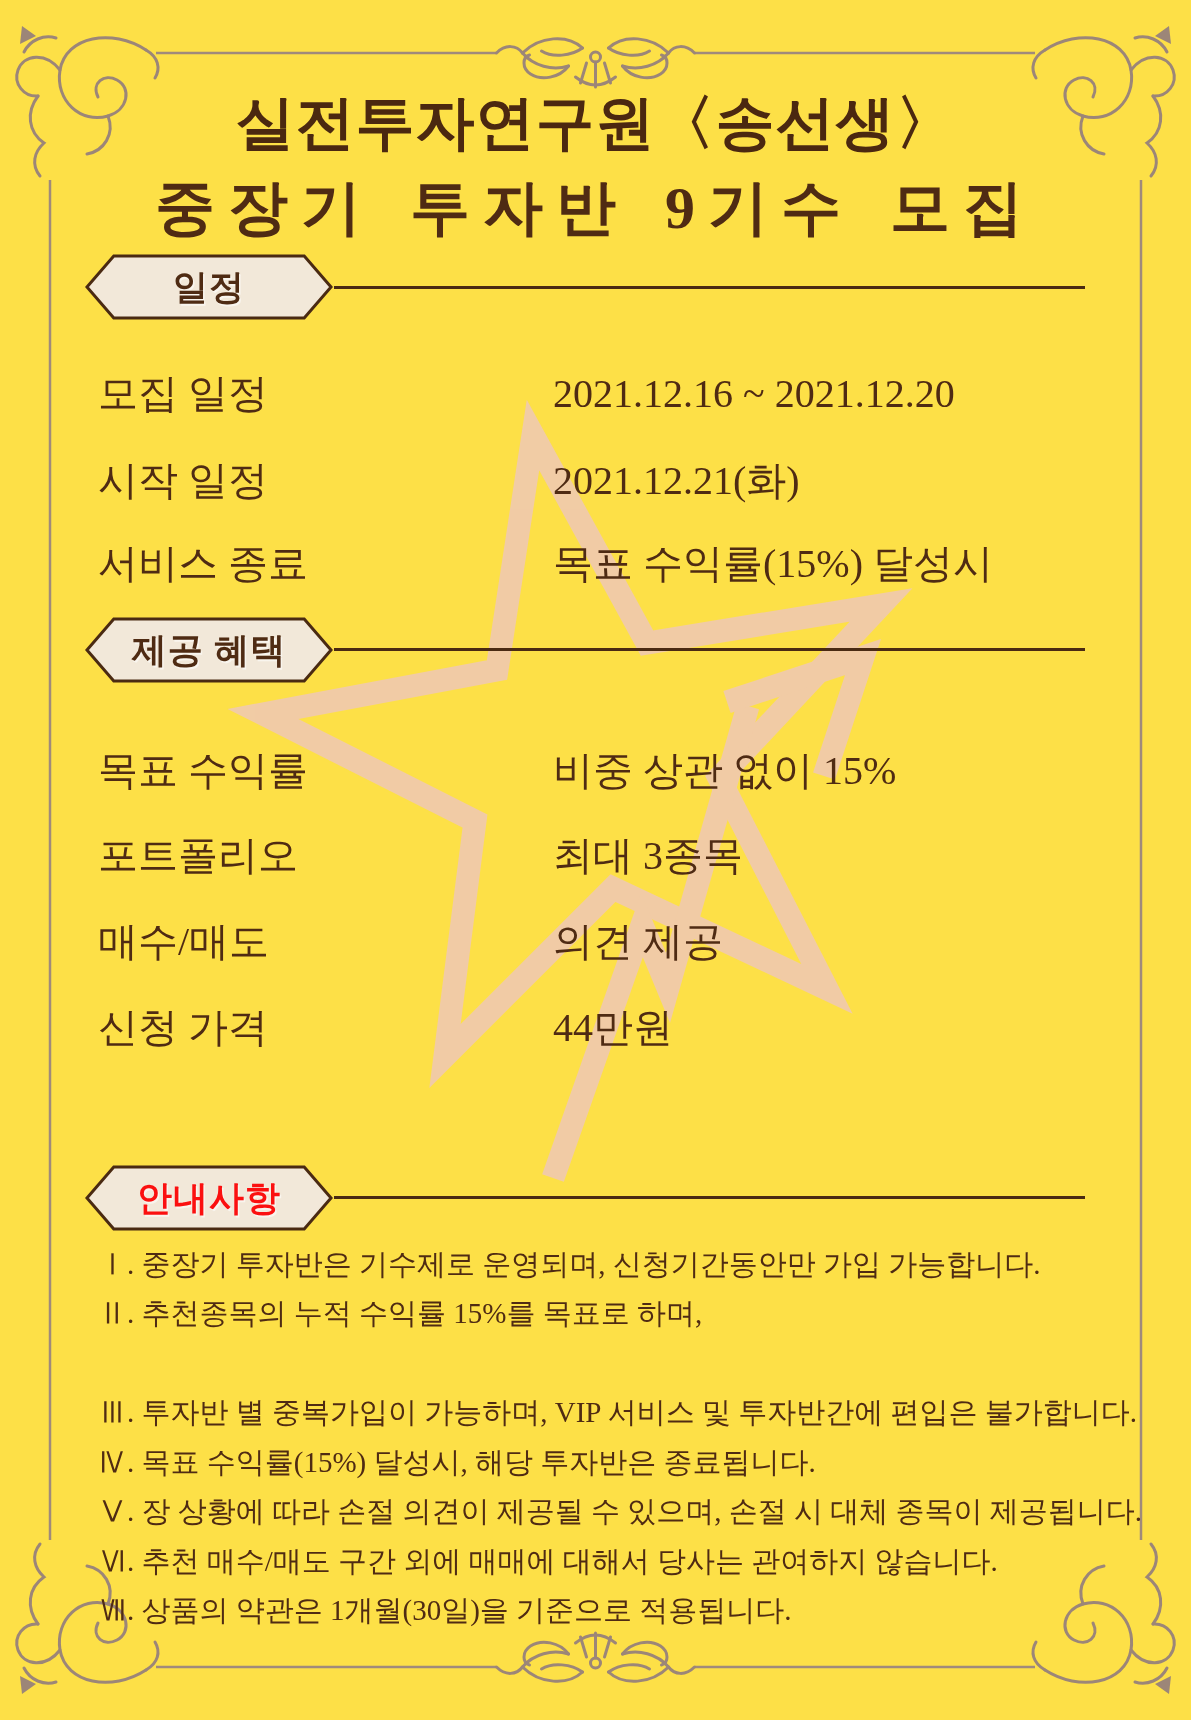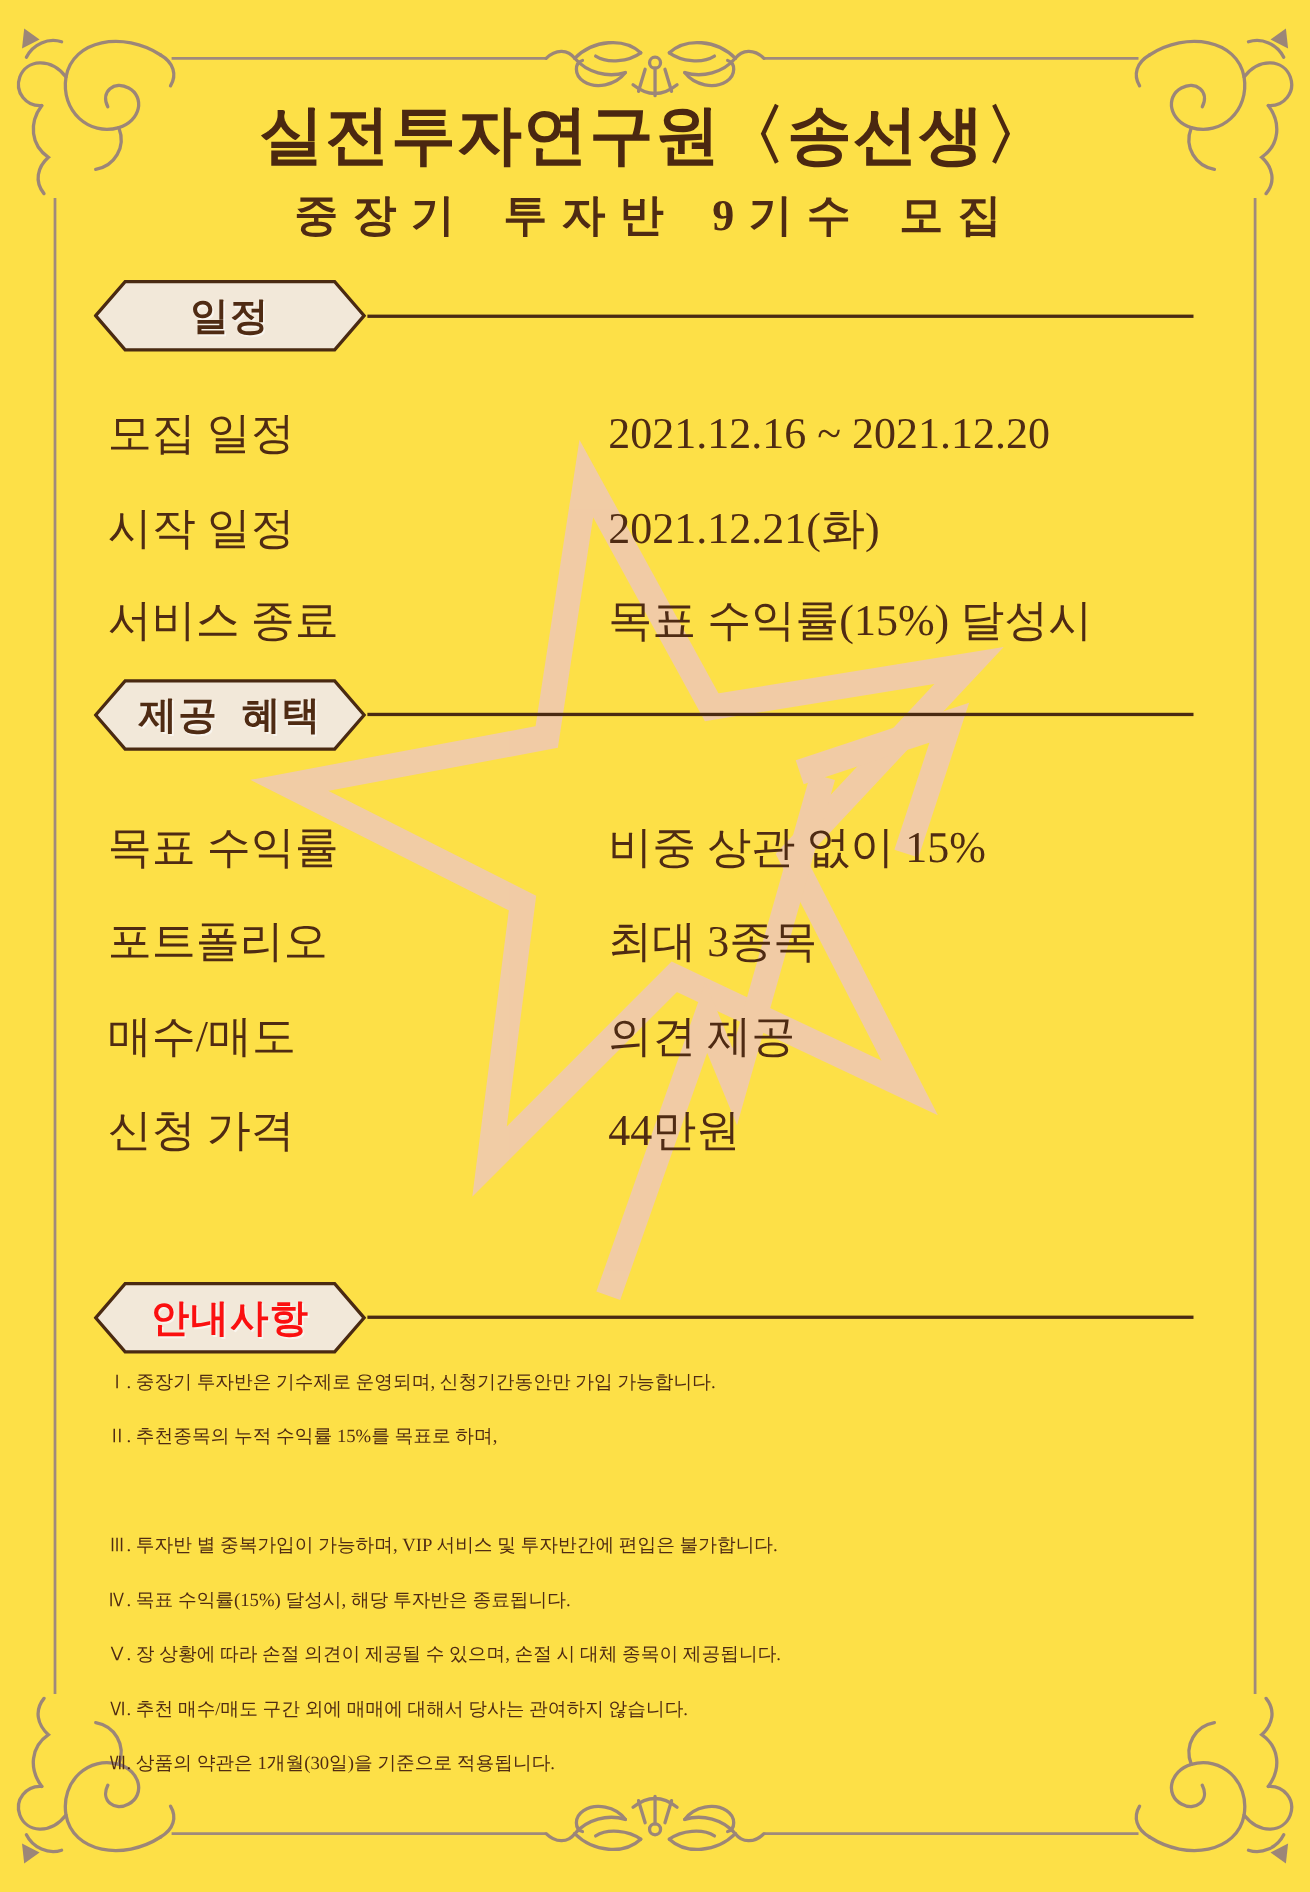--- a/index.html
+++ b/index.html
@@ -18,32 +18,32 @@
 
   .title{
     position:absolute;top:84px;left:0;right:0;
     text-align:center;
     font-size:59px;font-weight:700;letter-spacing:1px;
     color:#4b2810;
   }
   .subtitle{
     position:absolute;top:168px;left:0;right:0;
     text-align:center;
-    font-size:40px;font-weight:600;letter-spacing:13px;word-spacing:8px;
+    font-size:60px;font-weight:600;letter-spacing:13px;word-spacing:8px;
     color:#4f2b13;
   }
 
   .badge{
     position:absolute;left:85px;width:248px;height:68px;
     display:flex;align-items:center;justify-content:center;
   }
   .badge svg{position:absolute;inset:0;width:100%;height:100%;}
   .badge .badge-label{
     position:relative;
-    font-family:Liberation Mono, monospace;
+    font-family:Liberation Sans, sans-serif;
     font-weight:700;font-size:35px;letter-spacing:1px;
     color:#4f2b13;
     text-shadow:1.5px 1.5px 0 rgba(255,255,255,.55);
   }
   .badge.red .badge-label{color:#fb1010;}
 
   .rule{
     position:absolute;left:334px;width:751px;height:3px;
     background:#4a2a12;
   }
@@ -52,21 +52,21 @@
     position:absolute;left:98px;right:106px;height:52px;
     display:flex;align-items:baseline;
     font-size:40px;
   }
   .row-label{width:455px;white-space:nowrap;display:flex;align-items:baseline;}
   .row-note{font-size:29px;margin-left:12px;}
   .row-value{flex:1;text-align:left;white-space:nowrap;margin-top:23px;}
 
   .notice{
     position:absolute;left:98px;right:50px;
-    font-size:17px;line-height:1.25;white-space:nowrap;
+    font-size:29px;line-height:1.25;white-space:nowrap;
   }
   .notice.indent{left:134px;}
 </style>
 </head>
 <body>
 
 <div class="page">
 
   <svg class="layer watermark" width="1191" height="1720" viewBox="0 0 1191 1720">
     <g stroke="#efc8b6" stroke-width="23" fill="none" opacity="0.85">

